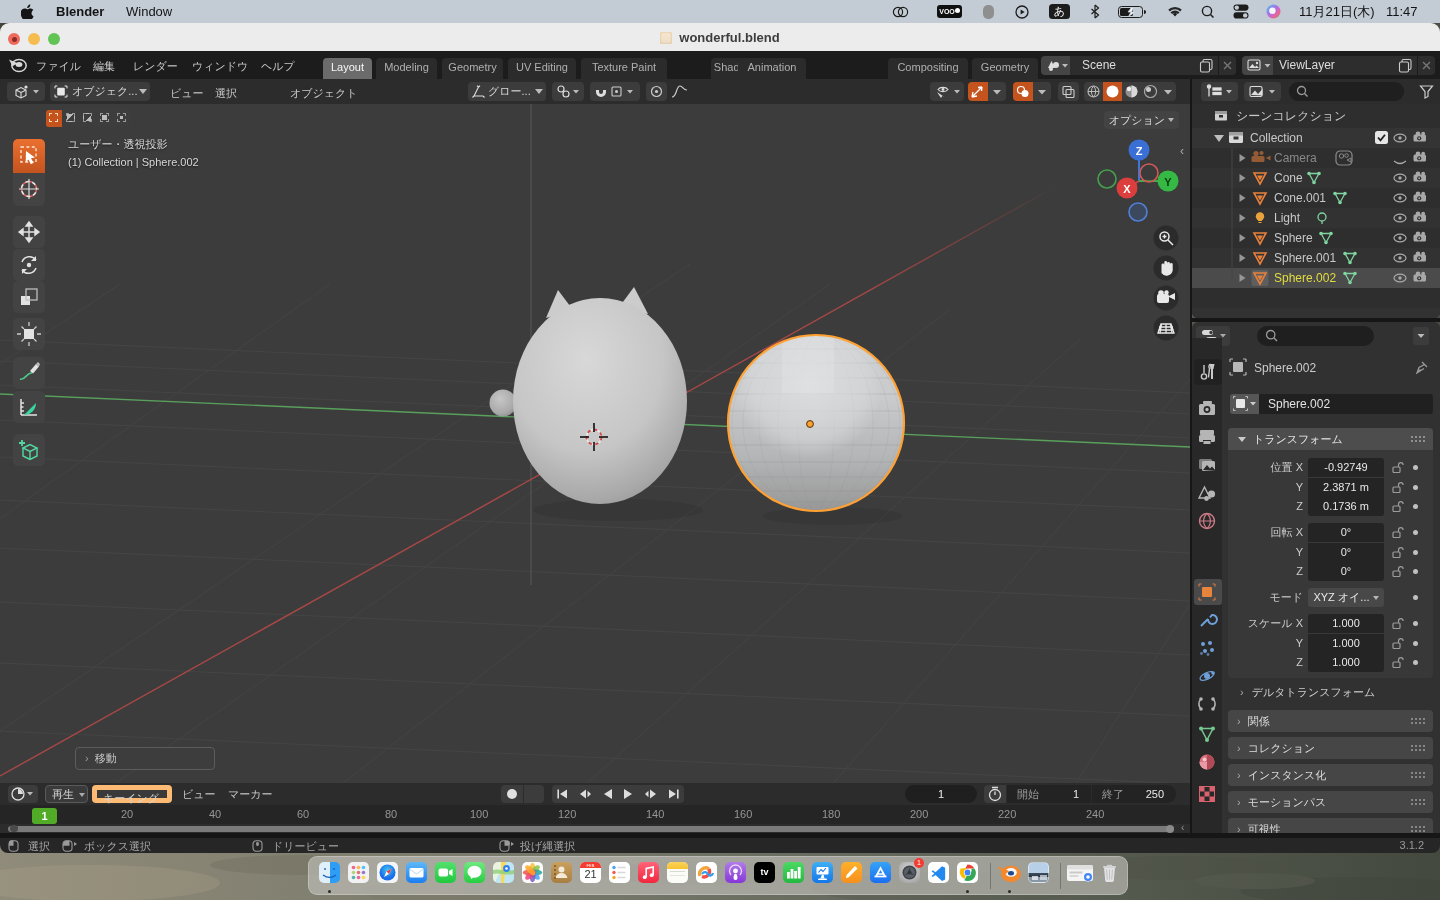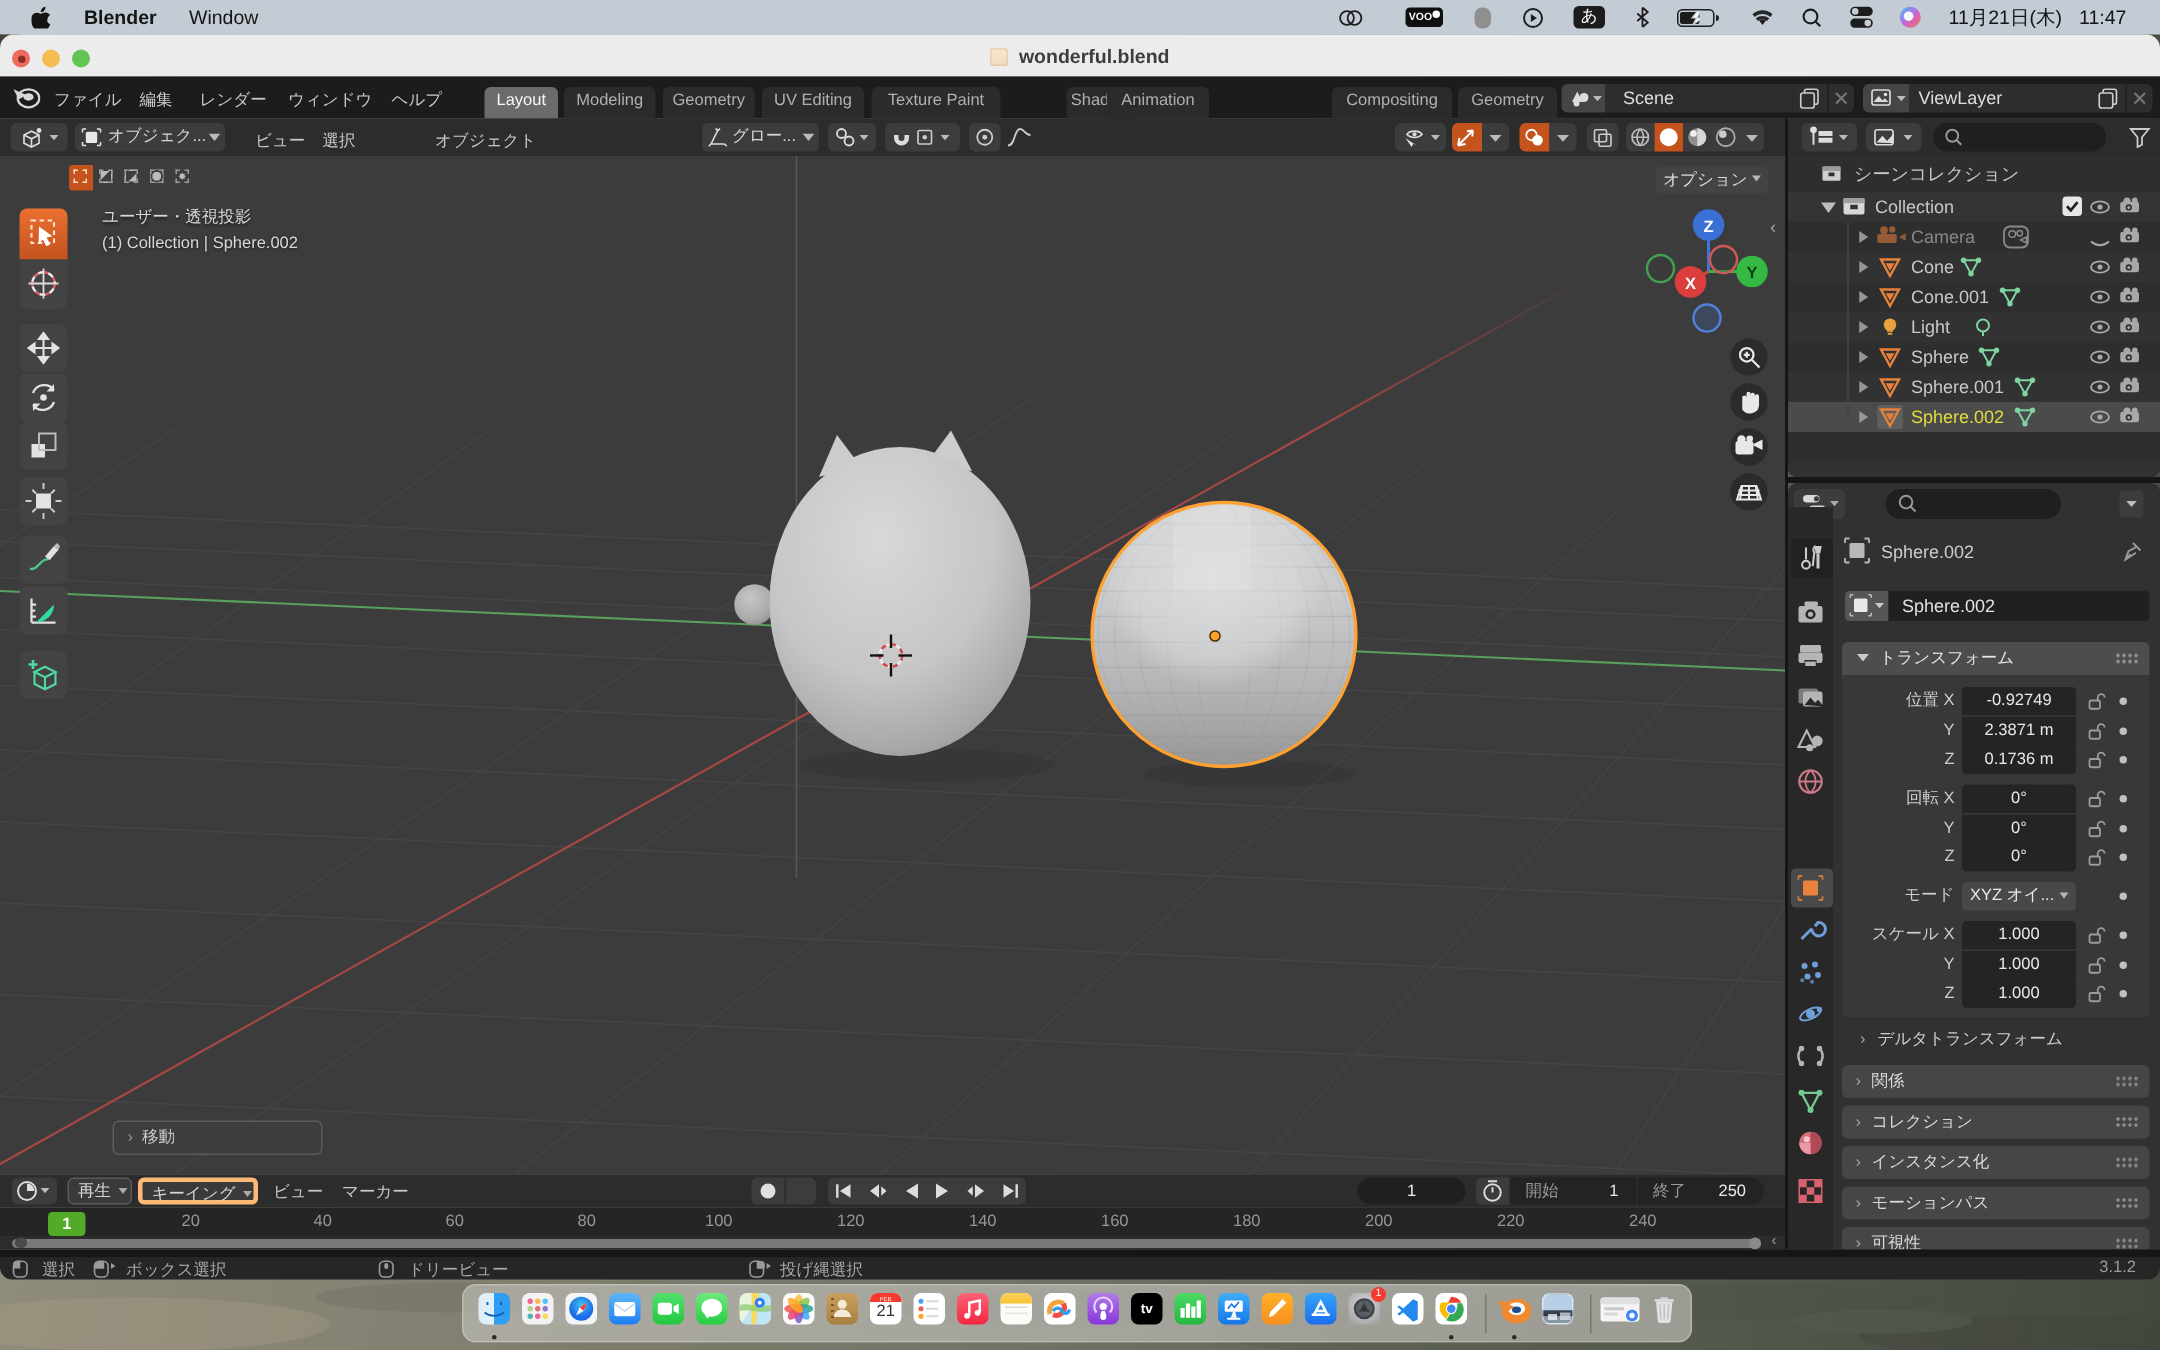--- a/index.html
+++ b/index.html
@@ -874,21 +874,21 @@
 </div>
 <div class="abs" style="left:1190px;top:79px;width:2px;height:754px;background:#161616;"></div>
 <div class="abs" style="left:1192px;top:318px;width:248px;height:4px;background:#161616;"></div>
 <div id="tlhead" class="abs">
  <div class="hbtn" style="left:8px;top:2px;width:30px;height:18px;"><svg width="30" height="18" viewBox="0 0 30 18">
         <circle cx="10" cy="9" r="6" fill="none" stroke="#ddd" stroke-width="1.3"></circle>
         <path d="M10 9V4A5 5 0 0 1 15 9z" fill="#ddd"></path>
         <path d="M19 7l3 3.5 3-3.5z" fill="#bbb"></path>
       </svg></div>
  <div class="hbtn" style="left:45px;top:2px;width:43px;height:18px;background:#3a3a3a;border:1px solid #5a5a5a;line-height:16px;"><span style="padding-left:6px;">再生</span> <span style="display:inline-block;width:0;height:0;border-left:3.5px solid transparent;border-right:3.5px solid transparent;border-top:4.5px solid #aaa;vertical-align:1px;margin-left:2px;"></span></div>
- <div class="hbtn" style="left:92px;top:2px;width:80px;height:18px;background:#3a3a3a;border:3px solid #fdba74;line-height:16px;"><span style="padding-left:6px;">キーイング</span> <span style="display:inline-block;width:0;height:0;border-left:3.5px solid transparent;border-right:3.5px solid transparent;border-top:4.5px solid #aaa;vertical-align:1px;margin-left:2px;"></span></div>
+ <div class="hbtn" style="left:92px;top:2px;width:80px;height:18px;background:#3a3a3a;border:5px solid #fdba74;line-height:16px;"><span style="padding-left:6px;">キーイング</span> <span style="display:inline-block;width:0;height:0;border-left:3.5px solid transparent;border-right:3.5px solid transparent;border-top:4.5px solid #aaa;vertical-align:1px;margin-left:2px;"></span></div>
  <div class="hmenu" style="left:182px;top:4px;">ビュー</div>
  <div class="hmenu" style="left:228px;top:4px;">マーカー</div>
  <div class="hbtn" style="left:501px;top:2px;width:22px;height:18px;border-radius:4px 0 0 4px;"><svg width="22" height="18" viewBox="0 0 22 18">
         <circle cx="11" cy="9" r="5" fill="#e0e0e0"></circle>
       </svg></div>
  <div class="hbtn" style="left:524px;top:2px;width:20px;height:18px;border-radius:0 4px 4px 0;"></div>
  <div class="hbtn" style="left:552px;top:2px;width:22px;height:18px;border-radius:4px 0 0 4px;"><svg width="22" height="18" viewBox="0 0 22 18">
         <path d="M8 9l7-4.5v9zM7 4.5h-1.6v9H7z" fill="#ddd"></path>
       </svg></div>
  <div class="hbtn" style="left:574px;top:2px;width:22px;height:18px;border-radius:0;"><svg width="22" height="18" viewBox="0 0 22 18">

